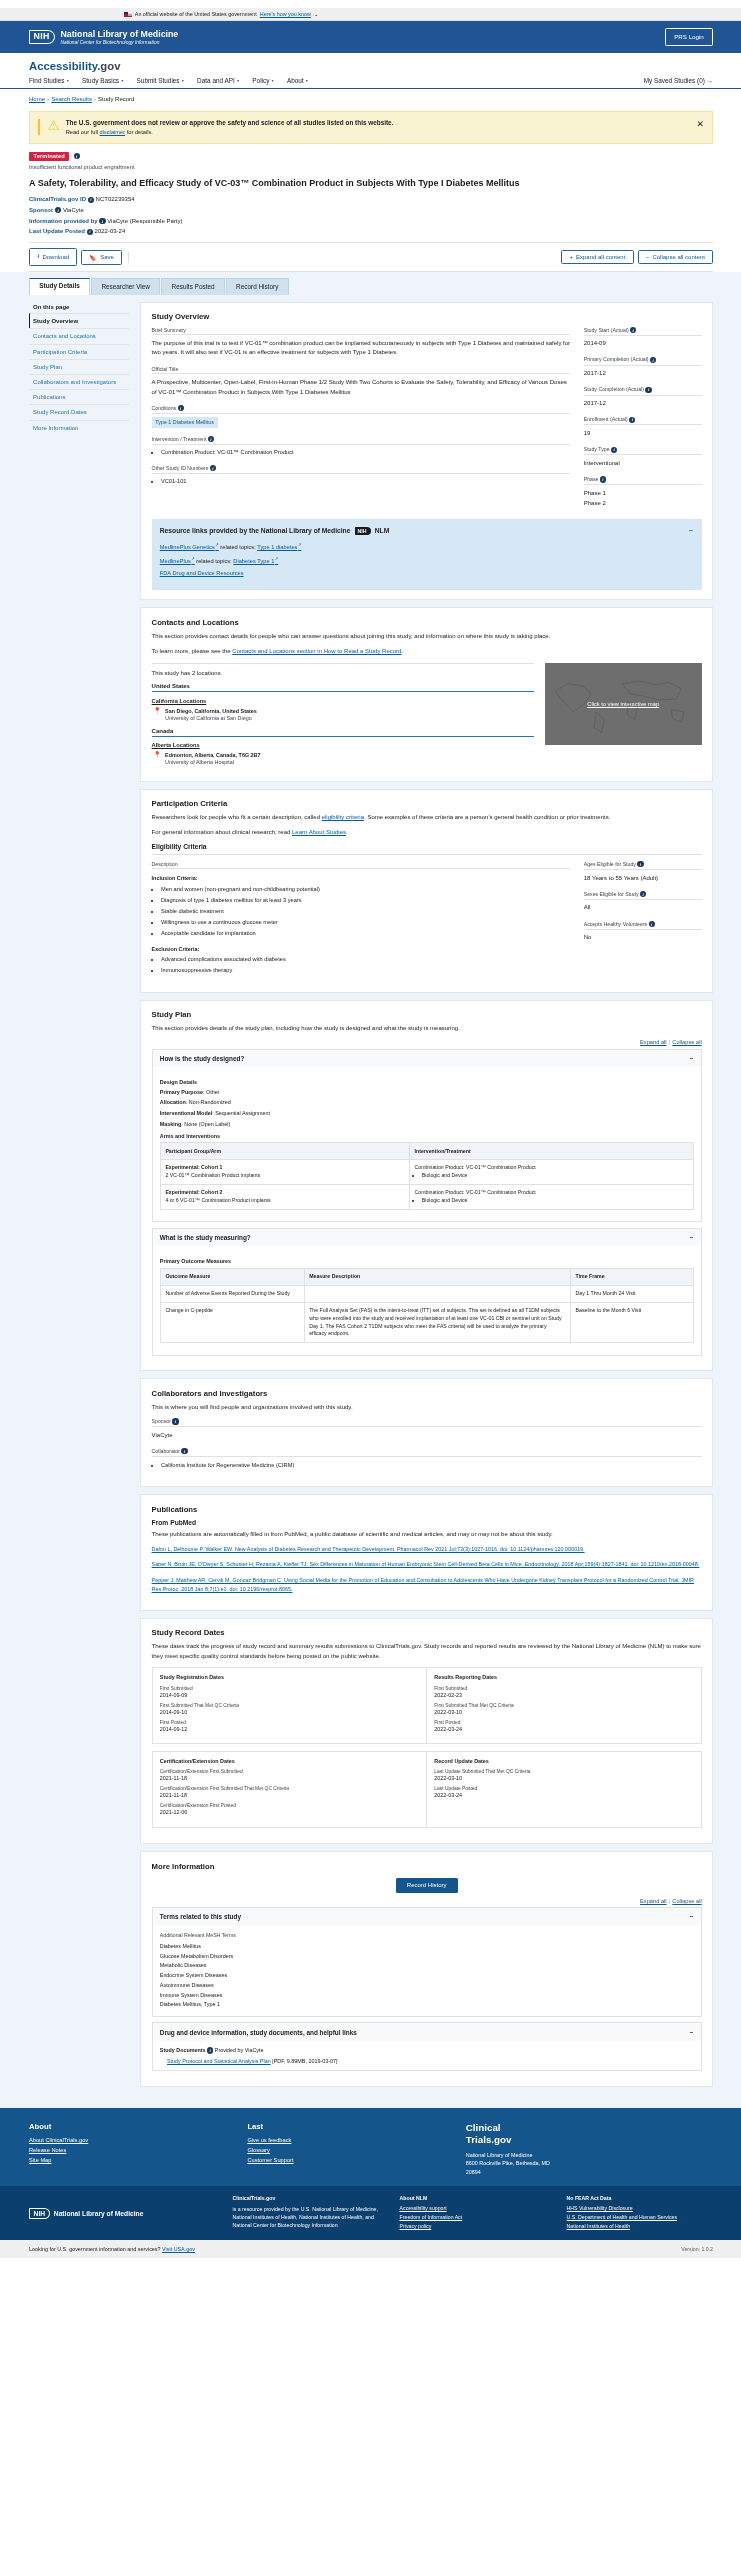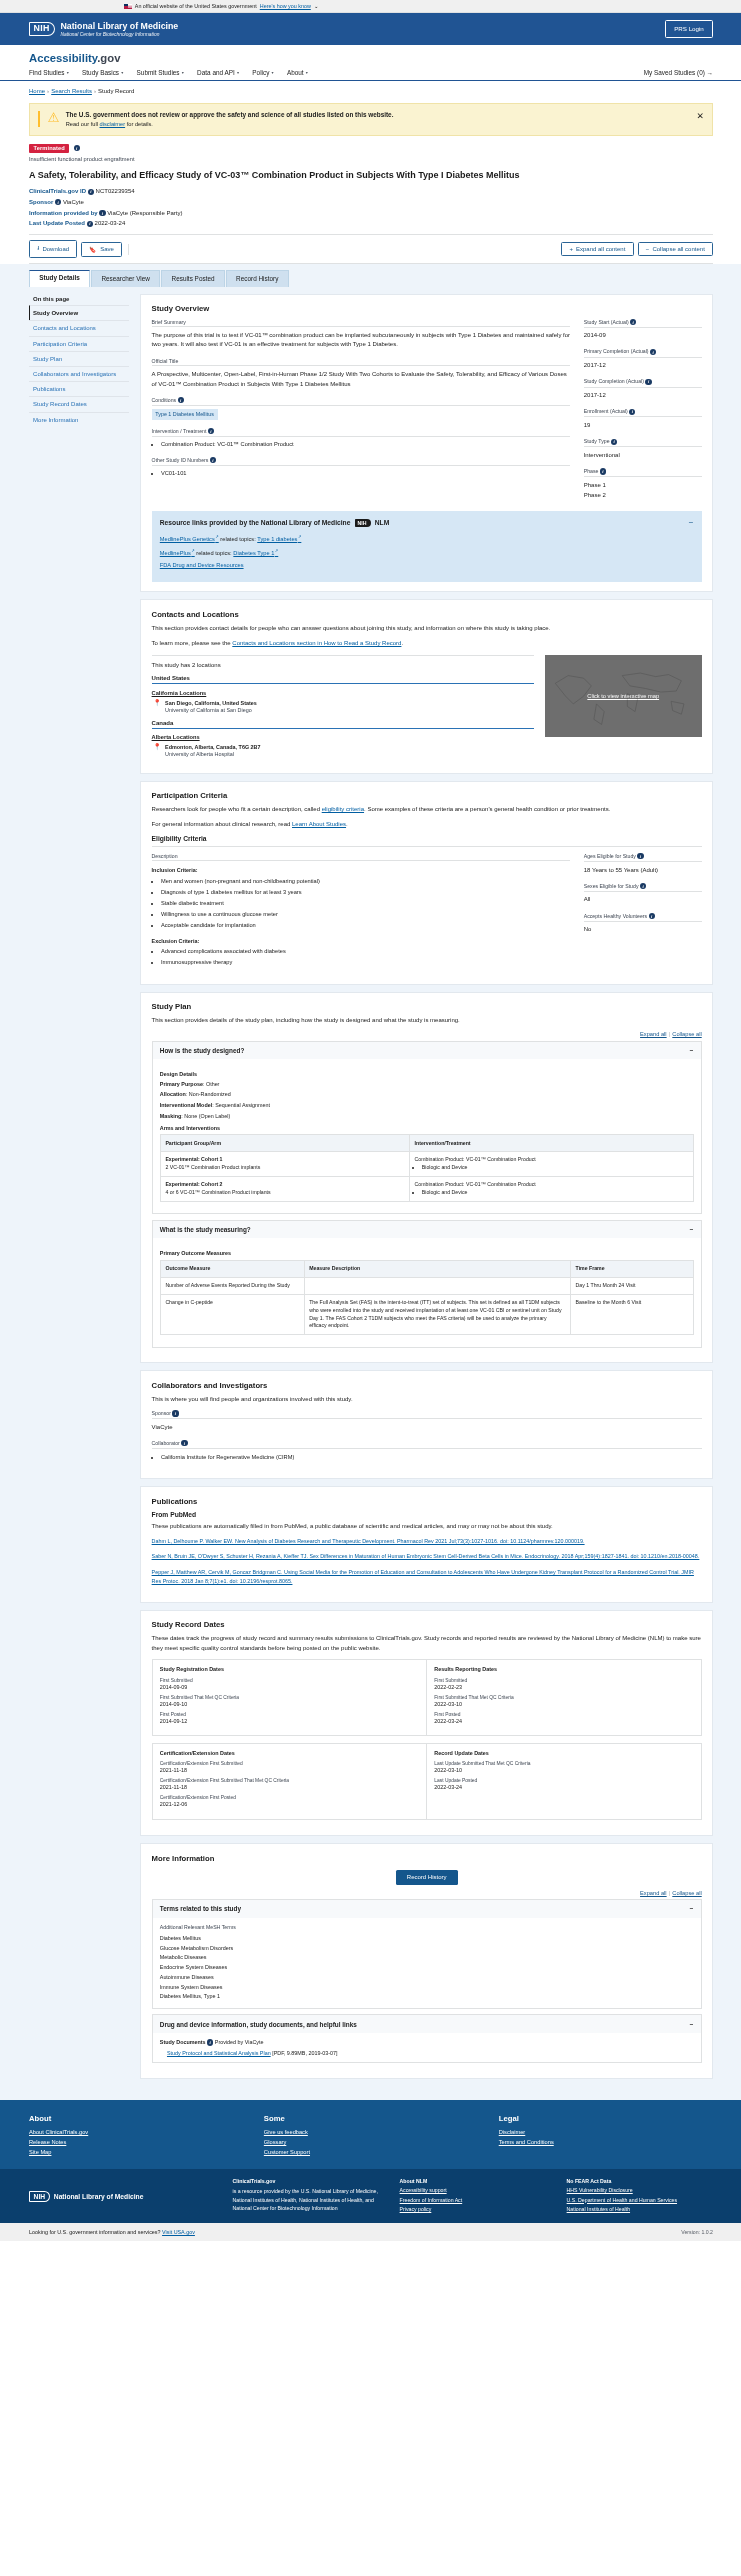--- a/index.html
+++ b/index.html
@@ -6,21 +6,21 @@
   html, body { margin:0; padding:0; }
   body {
     width:742px;
     font-family: "Liberation Sans", sans-serif;
     font-size: 6.7px;
     color:#1b1b1b;
     background:#ffffff;
     -webkit-font-smoothing: antialiased;
   }
   a { color:#005ea2; }
-  .wrap { width:742px; margin:0 auto; }
+  .wrap { width:742px; margin:8px auto; }
 
   
   .gov-banner {
     background:#f0f0f0;
     border-bottom:0.5px solid #dfe1e2;
     font-size:5.4px;
     color:#1b1b1b;
     padding:3.1px 0;
   }
   .gov-banner-inner { display:flex; align-items:center; gap:3.1px; padding-left:124px; }
@@ -782,29 +782,33 @@
 
   <div class="footer">
     <div class="footer-inner">
       <div class="f-col">
         <h4>About</h4>
         <a href="#">About ClinicalTrials.gov</a>
         <a href="#">Release Notes</a>
         <a href="#">Site Map</a>
       </div>
       <div class="f-col">
-        <h4>Some</h4>
+        <h4>Last</h4>
         <a href="#">Give us feedback</a>
         <a href="#">Glossary</a>
         <a href="#">Customer Support</a>
       </div>
-      <div class="f-col">
-        <h4>Legal</h4>
-        <a href="#">Disclaimer</a>
-        <a href="#">Terms and Conditions</a>
+      <div class="f-col brandcol">
+        <div class="f-brand">
+          <span>Clinical</span><br>
+          <span>Trials.gov</span>
+        </div>
+        <div class="f-addr" style="white-space:pre-line">National Library of Medicine
+8600 Rockville Pike, Bethesda, MD
+20894</div>
       </div>
     </div>
   </div>
 
   <div class="footer2">
     <div class="footer2-inner">
       <div class="f2-logo">
         <span class="f2-mark">NIH</span>
         <span class="f2-text">National Library of Medicine</span>
       </div>

